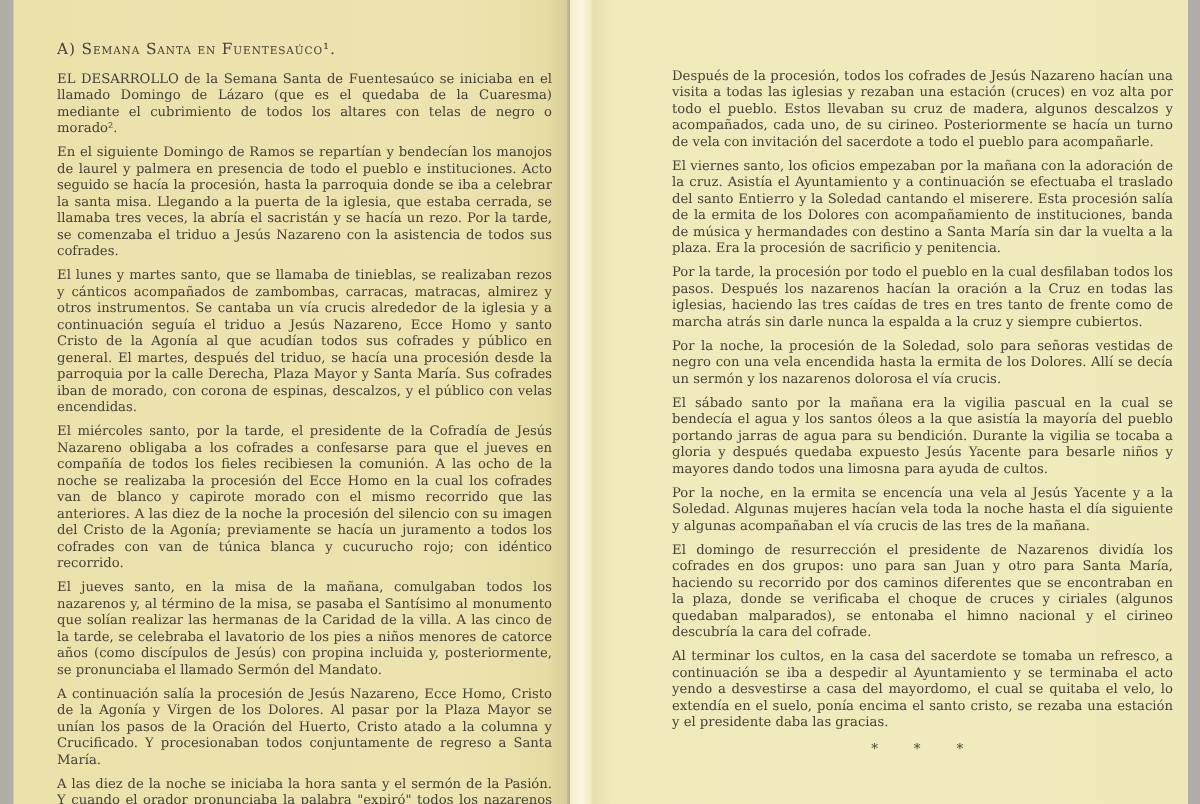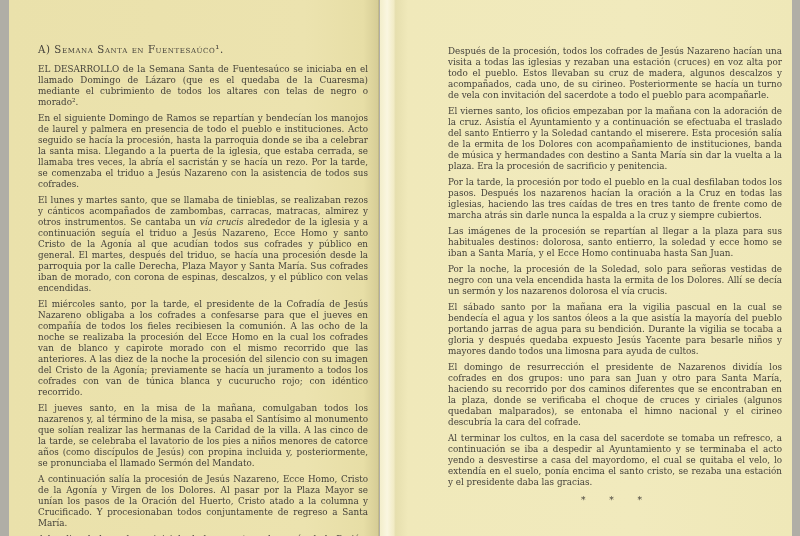--- a/index.html
+++ b/index.html
@@ -19,42 +19,42 @@
     line-height: 11px;
     text-align: justify;
     box-sizing: border-box;
   }
   .page p { margin: 0 0 5px 0; }
 
   .page-left {
     left: 9px; width: 370px;
     background: linear-gradient(to right, #eae1ab 0%, #ece3af 80%, #e7dea6 96%, #d6cd96 100%);
     border-right: 1px solid #c3ba86;
-    padding: 44px 10px 0 29px;
+    padding: 28px 10px 0 29px;
   }
   .gutter {
     left: 380px; width: 16px;
     background: linear-gradient(to right, #f3eecb 0%, #faf6e0 45%, #f2ecc6 85%, #e3dcab 100%);
   }
   .page-right {
     left: 396px; width: 396px;
     background: linear-gradient(to right, #e6dfae 0%, #f0e9ba 3%, #f1eabd 60%, #efe8b8 100%);
     padding: 46px 10px 0 52px;
   }
   .edge-right { position: absolute; top: 0; right: 0; width: 8px; height: 536px; background: #b0aea6; }
 
   .heading {
     font-variant: small-caps;
     letter-spacing: 0.6px;
     font-size: 10.2px;
     margin: 0 0 9px 0;
     text-align: left;
     font-weight: normal;
   }
-  .italic { font-style: italic; }
+  .italic { }
 
   .ornament {
     text-align: center;
     letter-spacing: 7px;
     word-spacing: 7px;
     margin-top: 7px;
     font-size: 9px;
   }
 </style>
 </head>
@@ -72,22 +72,22 @@
     <p>A continuación salía la procesión de Jesús Nazareno, Ecce Homo, Cristo de la Agonía y Virgen de los Dolores. Al pasar por la Plaza Mayor se unían los pasos de la Oración del Huerto, Cristo atado a la columna y Crucificado. Y procesionaban todos conjuntamente de regreso a Santa María.</p>
     <p>A las diez de la noche se iniciaba la hora santa y el sermón de la Pasión. Y cuando el orador pronunciaba la palabra "expiró" todos los nazarenos se arrodillaban y se cubrían el rostro con el velo.</p>
   </div>
 
   <div class="page gutter"></div>
 
   <div class="page page-right">
     <p>Después de la procesión, todos los cofrades de Jesús Nazareno hacían una visita a todas las iglesias y rezaban una estación (cruces) en voz alta por todo el pueblo. Estos llevaban su cruz de madera, algunos descalzos y acompañados, cada uno, de su cirineo. Posteriormente se hacía un turno de vela con invitación del sacerdote a todo el pueblo para acompañarle.</p>
     <p>El viernes santo, los oficios empezaban por la mañana con la adoración de la cruz. Asistía el Ayuntamiento y a continuación se efectuaba el traslado del santo Entierro y la Soledad cantando el miserere. Esta procesión salía de la ermita de los Dolores con acompañamiento de instituciones, banda de música y hermandades con destino a Santa María sin dar la vuelta a la plaza. Era la procesión de sacrificio y penitencia.</p>
     <p>Por la tarde, la procesión por todo el pueblo en la cual desfilaban todos los pasos. Después los nazarenos hacían la oración a la Cruz en todas las iglesias, haciendo las tres caídas de tres en tres tanto de frente como de marcha atrás sin darle nunca la espalda a la cruz y siempre cubiertos.</p>
-    <p>Las imágenes de la procesión se repartían al llegar a la plaza para sus habituales destinos: dolorosa, santo entierro, la soledad y ecce homo se iban a Santa María, y el Ecce Homo continuaba hasta San Juan.</p>
     <p>Por la noche, la procesión de la Soledad, solo para señoras vestidas de negro con una vela encendida hasta la ermita de los Dolores. Allí se decía un sermón y los nazarenos dolorosa el vía crucis.</p>
     <p>El sábado santo por la mañana era la vigilia pascual en la cual se bendecía el agua y los santos óleos a la que asistía la mayoría del pueblo portando jarras de agua para su bendición. Durante la vigilia se tocaba a gloria y después quedaba expuesto Jesús Yacente para besarle niños y mayores dando todos una limosna para ayuda de cultos.</p>
+    <p>Por la noche, en la ermita se encencía una vela al Jesús Yacente y a la Soledad. Algunas mujeres hacían vela toda la noche hasta el día siguiente y algunas acompañaban el vía crucis de las tres de la mañana.</p>
     <p>El domingo de resurrección el presidente de Nazarenos dividía los cofrades en dos grupos: uno para san Juan y otro para Santa María, haciendo su recorrido por dos caminos diferentes que se encontraban en la plaza, donde se verificaba el choque de cruces y ciriales (algunos quedaban malparados), se entonaba el himno nacional y el cirineo descubría la cara del cofrade.</p>
     <p>Al terminar los cultos, en la casa del sacerdote se tomaba un refresco, a continuación se iba a despedir al Ayuntamiento y se terminaba el acto yendo a desvestirse a casa del mayordomo, el cual se quitaba el velo, lo extendía en el suelo, ponía encima el santo cristo, se rezaba una estación y el presidente daba las gracias.</p>
     <div class="ornament">* * *</div>
   </div>
 
   <div class="edge-right"></div>
 </div>
 
 </body></html>

